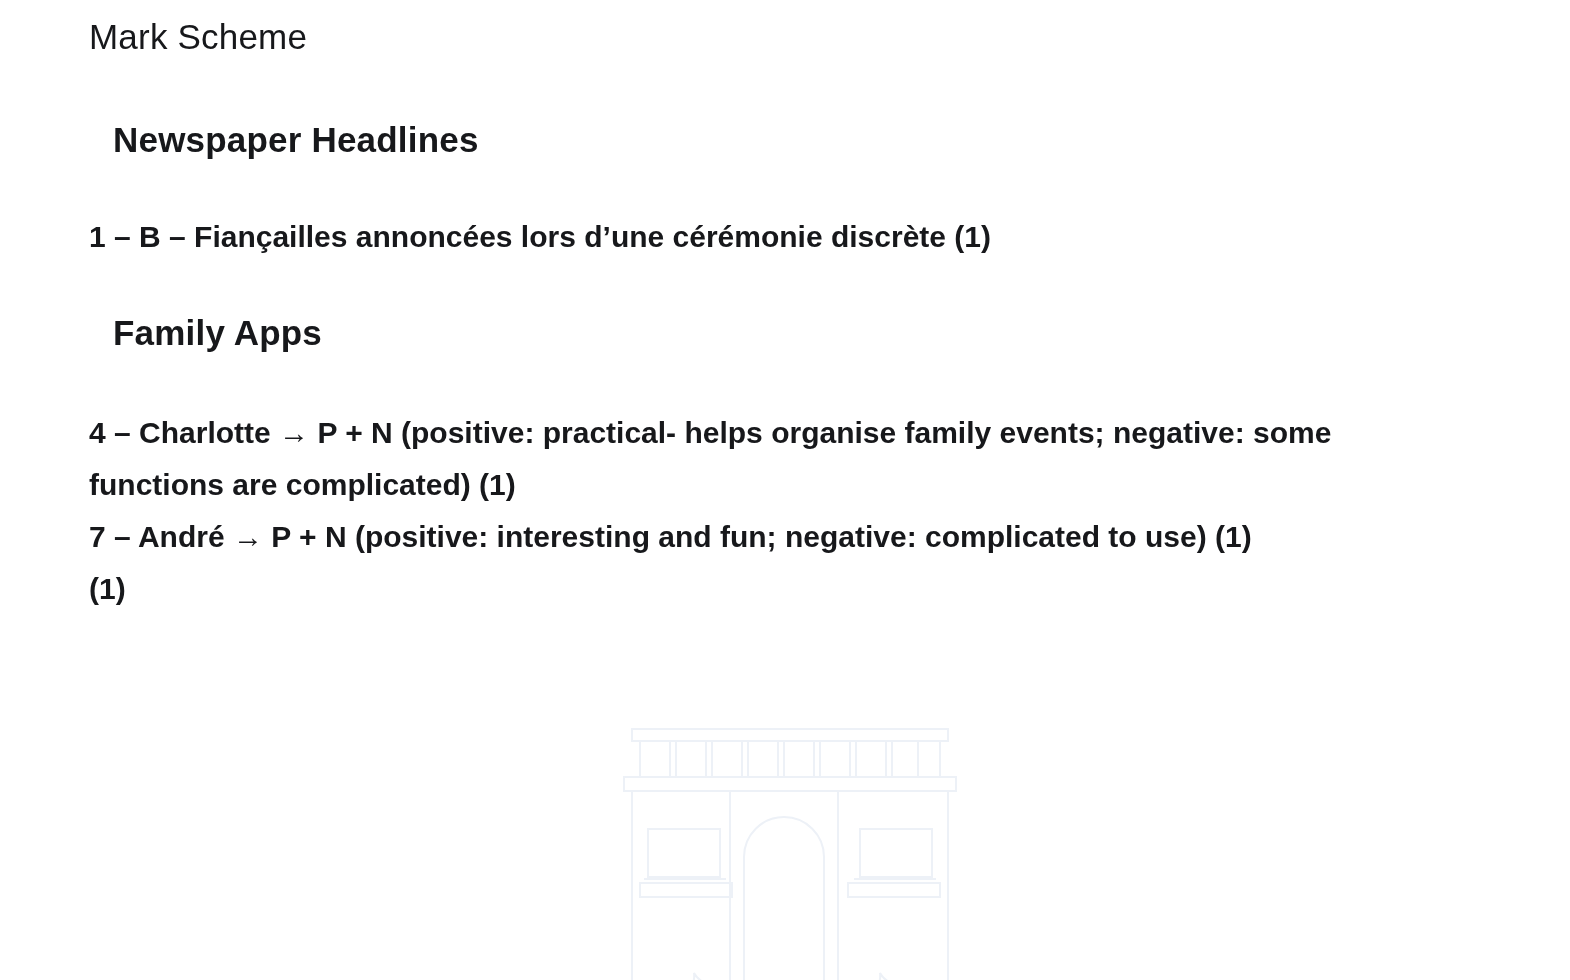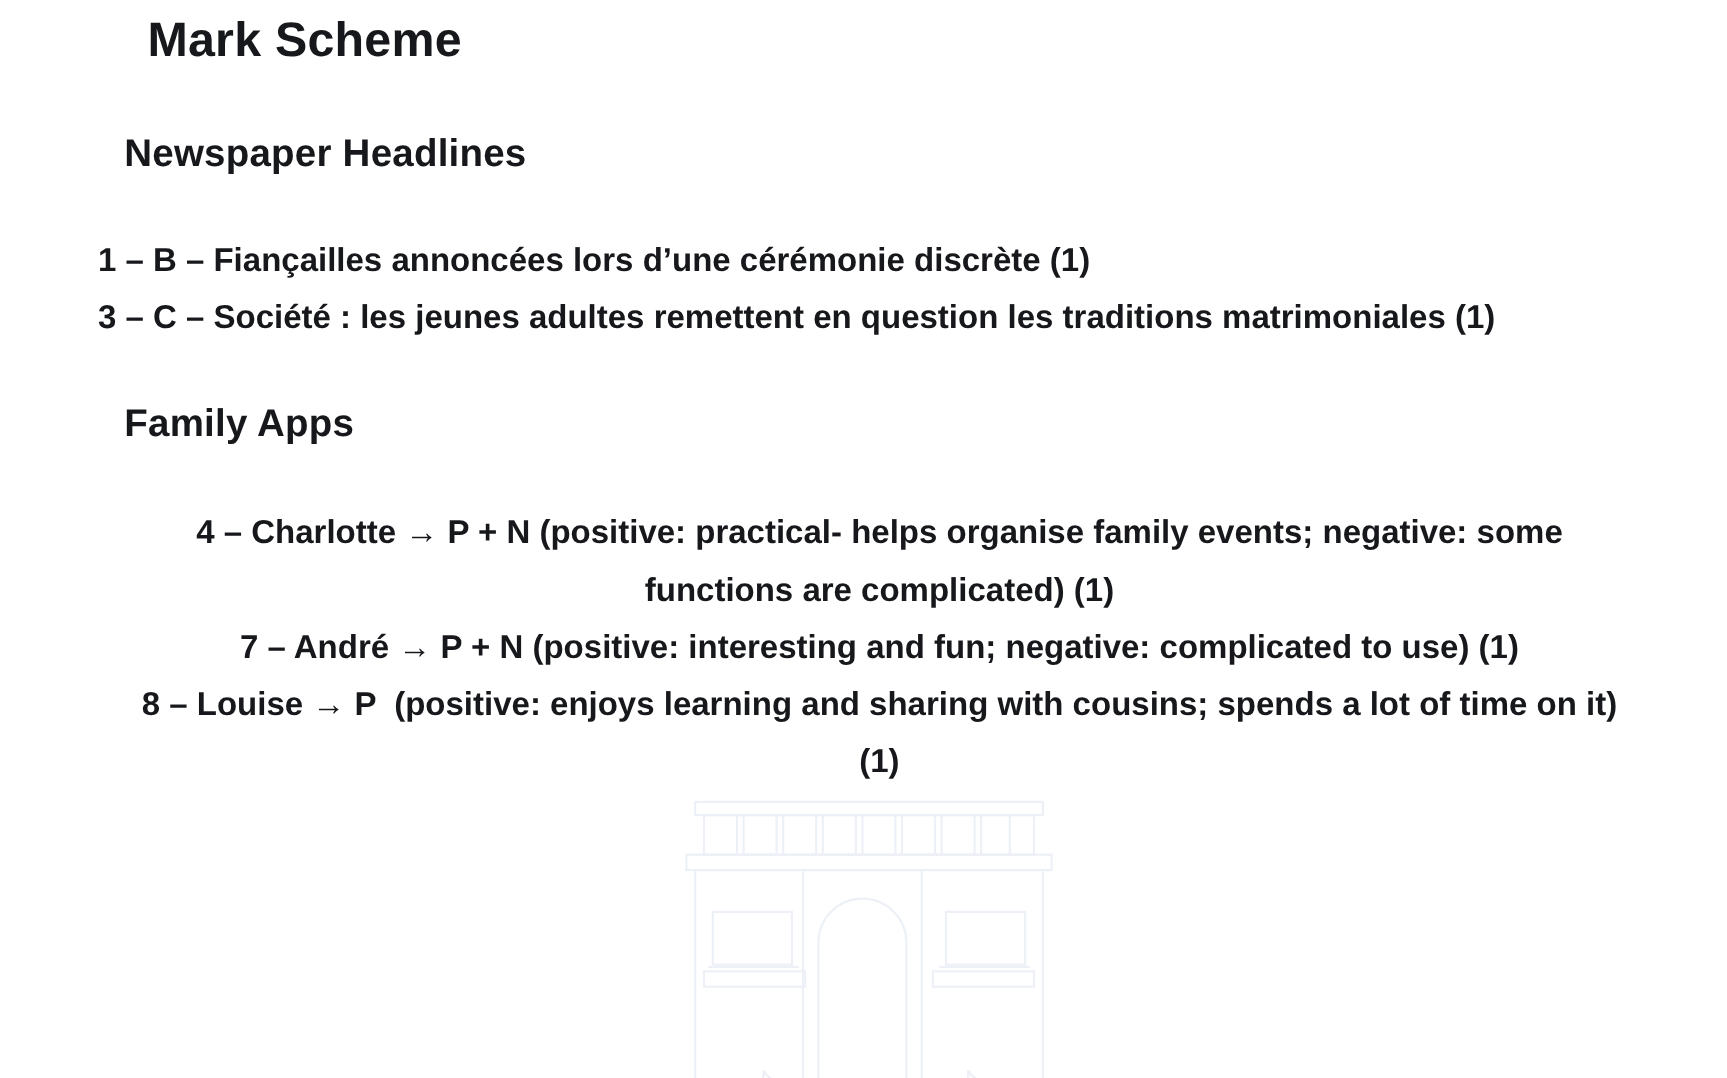--- a/index.html
+++ b/index.html
@@ -27,37 +27,36 @@
   }
   .content {
     position: relative;
     z-index: 1;
     padding-left: 89px;
     padding-right: 60px;
     padding-top: 14px;
     color: #17181b;
   }
   h1.doc-title {
-    font-size: 44px;
+    font-size: 35px;
     line-height: 46px;
-    font-weight: 700;
+    font-weight: 400;
     letter-spacing: 0.2px;
-    margin-left: 45px;
   }
   h2.section-heading {
     font-size: 35px;
     line-height: 46px;
     font-weight: 700;
     letter-spacing: 0.2px;
     margin-left: 24px;
   }
   .section-newspaper h2 { margin-top: 57px; }
   .section-newspaper .lines { margin-top: 48px; }
   .section-family h2 { margin-top: 47px; }
-  .section-family .lines { margin-top: 51px; text-align: center; }
+  .section-family .lines { margin-top: 51px; }
   .line {
     font-size: 30px;
     line-height: 52px;
     font-weight: 700;
     white-space: pre;
     color: #17181b;
   }
 </style>
 </head>
 <body>
@@ -95,29 +94,27 @@
   </svg>
 
   <div class="content">
 
     <h1 class="doc-title">Mark Scheme</h1>
 
     <section class="section-newspaper">
       <h2 class="section-heading">Newspaper Headlines</h2>
       <div class="lines">
         <div class="line">1 – B – Fiançailles annoncées lors d’une cérémonie discrète (1)</div>
-        <div class="line">3 – C – Société : les jeunes adultes remettent en question les traditions matrimoniales (1)</div>
       </div>
     </section>
 
     <section class="section-family">
       <h2 class="section-heading">Family Apps</h2>
       <div class="lines">
         <div class="line">4 – Charlotte → P + N (positive: practical- helps organise family events; negative: some</div>
         <div class="line">functions are complicated) (1)</div>
         <div class="line">7 – André → P + N (positive: interesting and fun; negative: complicated to use) (1)</div>
-        <div class="line">8 – Louise → P  (positive: enjoys learning and sharing with cousins; spends a lot of time on it)</div>
         <div class="line">(1)</div>
       </div>
     </section>
 
   </div>
 </div>
 
 </body></html>

